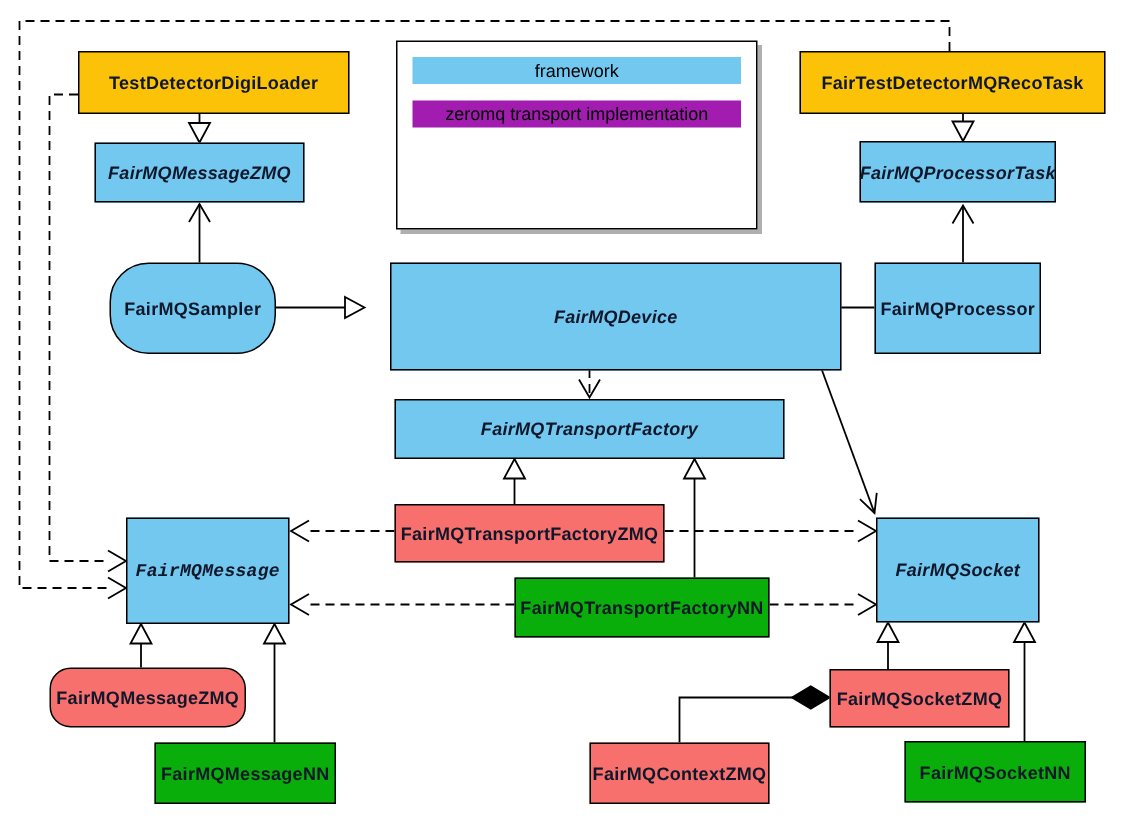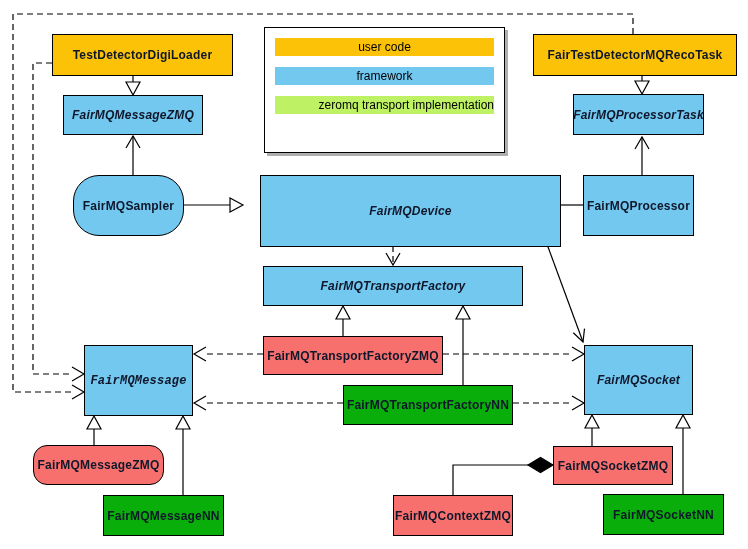--- a/index.html
+++ b/index.html
@@ -216,25 +216,22 @@
       <div class="node" style="left: 603px; top: 494px; width: 121px; height: 41px; background: rgb(10, 174, 10); border-color: rgb(0, 0, 0);">
         <span>FairMQSocketNN</span>
       </div>
       <div class="node" style="left: 393px; top: 495px; width: 120px; height: 41px; background: rgb(248, 112, 110); border-color: rgb(0, 0, 0);">
         <span>FairMQContextZMQ</span>
       </div>
     </div>
 
   <div class="legend">
     <div id="legend-items" style="display:flex; flex-direction:column; gap:11px;">
-        <div class="legend-item" style="background: rgb(252, 194, 8);">
-          <span>user code</span>
-        </div>
         <div class="legend-item" style="background: rgb(115, 200, 240);">
           <span>framework</span>
         </div>
-        <div class="legend-item" style="background: #bef264; justify-content: flex-end;">
+        <div class="legend-item" style="background: #a21caf;">
           <span>zeromq transport implementation</span>
         </div>
       </div>
   </div>
 
 </div>
 
 </body></html>

